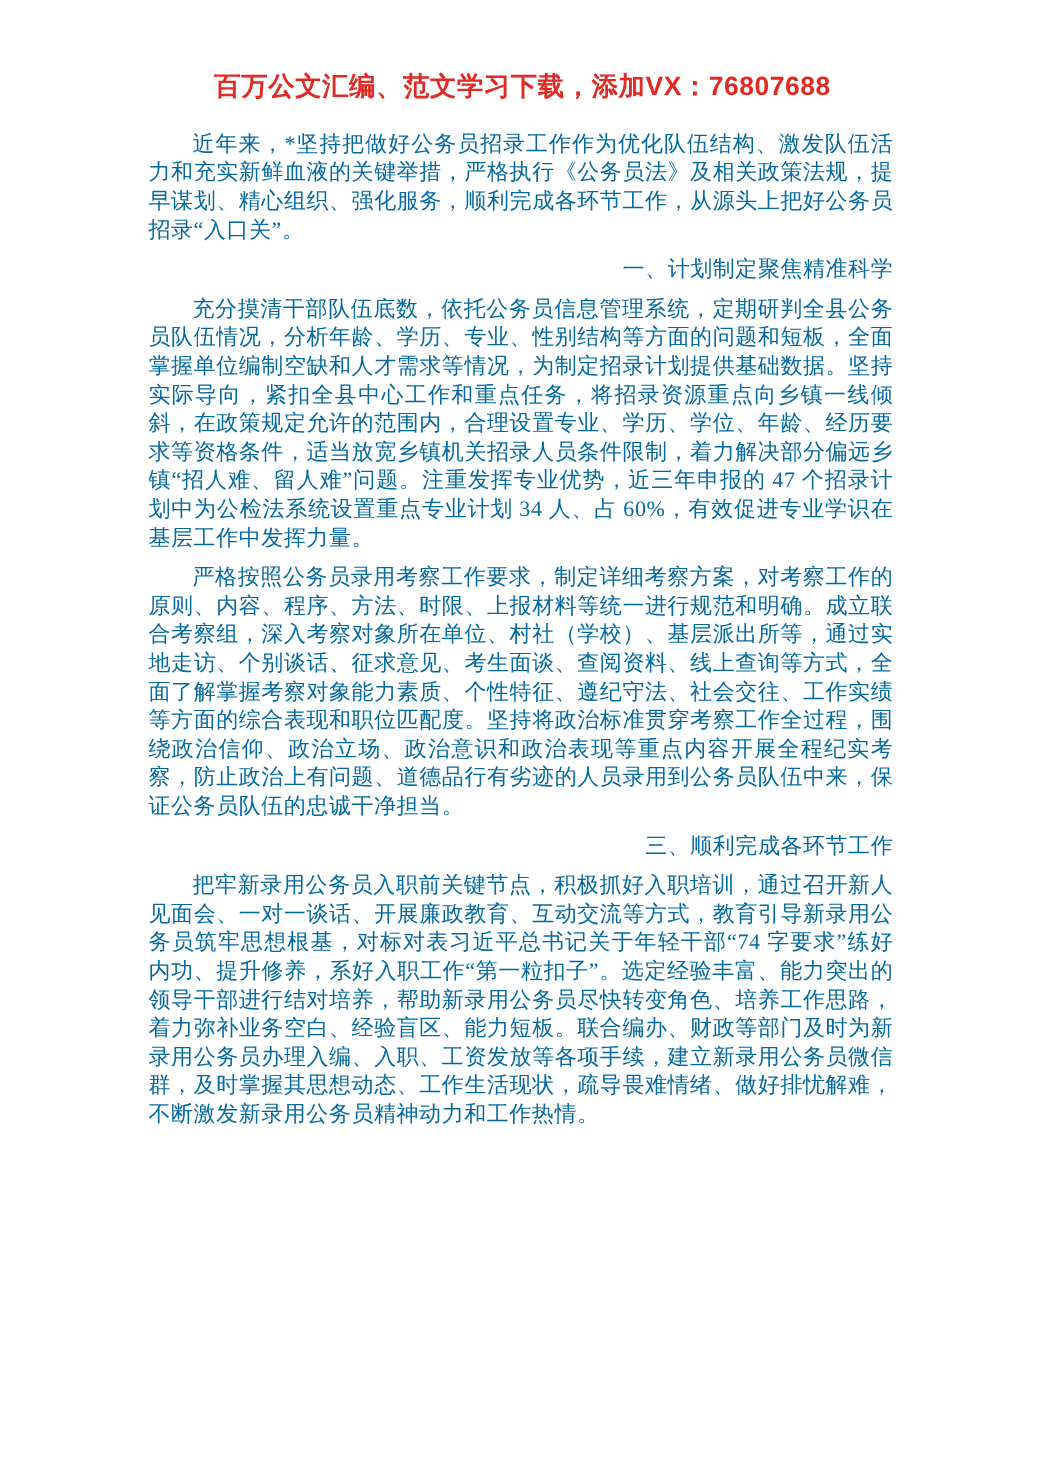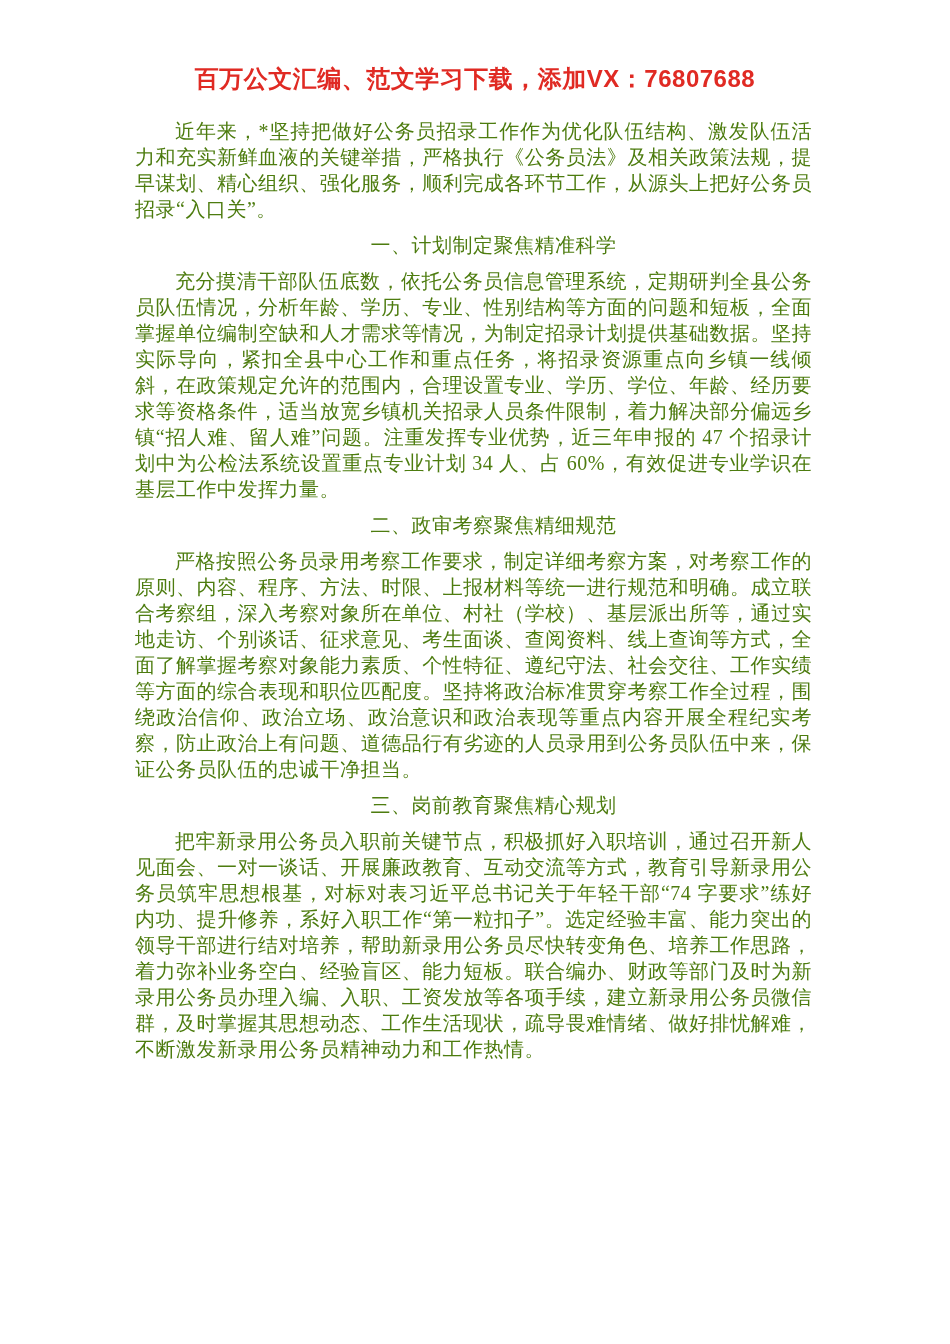--- a/index.html
+++ b/index.html
@@ -28,51 +28,50 @@
     color: #e02a23;
     letter-spacing: 0.5px;
   }
   .content {
     position: absolute;
     top: 118px;
     left: 135px;
     width: 677px;
     font-size: 20px;
     line-height: 26px;
-    color: #4d7c0f;
+    color: #0369a1;
     text-align: justify;
     text-justify: inter-ideograph;
     letter-spacing: 0.5px;
   }
   .content p {
     margin: 0 0 10px 0;
     text-indent: 2em;
   }
   .content p.heading {
-    text-align: center;
+    text-align: right;
   }
 </style>
 </head>
 <body>
 
 <div class="page">
 
   <div class="promo-header">百万公文汇编、范文学习下载，添加VX：76807688</div>
 
   <div class="content">
 
     <p class="para">近年来，*坚持把做好公务员招录工作作为优化队伍结构、激发队伍活力和充实新鲜血液的关键举措，严格执行《公务员法》及相关政策法规，提早谋划、精心组织、强化服务，顺利完成各环节工作，从源头上把好公务员招录“入口关”。</p>
 
     <p class="heading">一、计划制定聚焦精准科学</p>
 
     <p class="para">充分摸清干部队伍底数，依托公务员信息管理系统，定期研判全县公务员队伍情况，分析年龄、学历、专业、性别结构等方面的问题和短板，全面掌握单位编制空缺和人才需求等情况，为制定招录计划提供基础数据。坚持实际导向，紧扣全县中心工作和重点任务，将招录资源重点向乡镇一线倾斜，在政策规定允许的范围内，合理设置专业、学历、学位、年龄、经历要求等资格条件，适当放宽乡镇机关招录人员条件限制，着力解决部分偏远乡镇“招人难、留人难”问题。注重发挥专业优势，近三年申报的 47 个招录计划中为公检法系统设置重点专业计划 34 人、占 60%，有效促进专业学识在基层工作中发挥力量。</p>
 
-    <p class="heading">二、政审考察聚焦精细规范</p>
 
     <p class="para">严格按照公务员录用考察工作要求，制定详细考察方案，对考察工作的原则、内容、程序、方法、时限、上报材料等统一进行规范和明确。成立联合考察组，深入考察对象所在单位、村社（学校）、基层派出所等，通过实地走访、个别谈话、征求意见、考生面谈、查阅资料、线上查询等方式，全面了解掌握考察对象能力素质、个性特征、遵纪守法、社会交往、工作实绩等方面的综合表现和职位匹配度。坚持将政治标准贯穿考察工作全过程，围绕政治信仰、政治立场、政治意识和政治表现等重点内容开展全程纪实考察，防止政治上有问题、道德品行有劣迹的人员录用到公务员队伍中来，保证公务员队伍的忠诚干净担当。</p>
 
-    <p class="heading">三、岗前教育聚焦精心规划</p>
+    <p class="heading">三、顺利完成各环节工作</p>
 
     <p class="para">把牢新录用公务员入职前关键节点，积极抓好入职培训，通过召开新人见面会、一对一谈话、开展廉政教育、互动交流等方式，教育引导新录用公务员筑牢思想根基，对标对表习近平总书记关于年轻干部“74 字要求”练好内功、提升修养，系好入职工作“第一粒扣子”。选定经验丰富、能力突出的领导干部进行结对培养，帮助新录用公务员尽快转变角色、培养工作思路，着力弥补业务空白、经验盲区、能力短板。联合编办、财政等部门及时为新录用公务员办理入编、入职、工资发放等各项手续，建立新录用公务员微信群，及时掌握其思想动态、工作生活现状，疏导畏难情绪、做好排忧解难，不断激发新录用公务员精神动力和工作热情。</p>
 
   </div>
 
 </div>
 
 </body></html>

